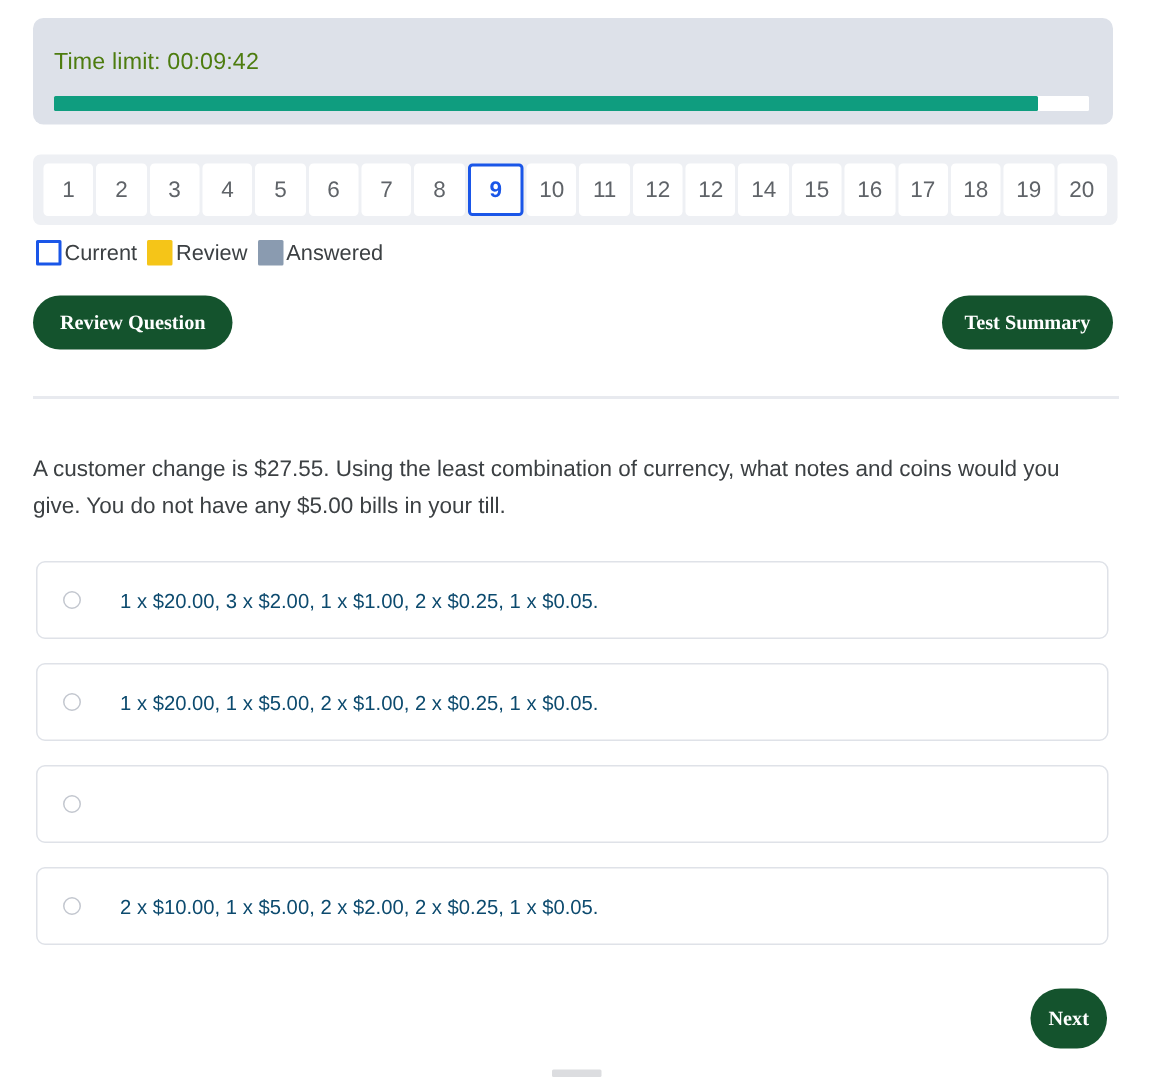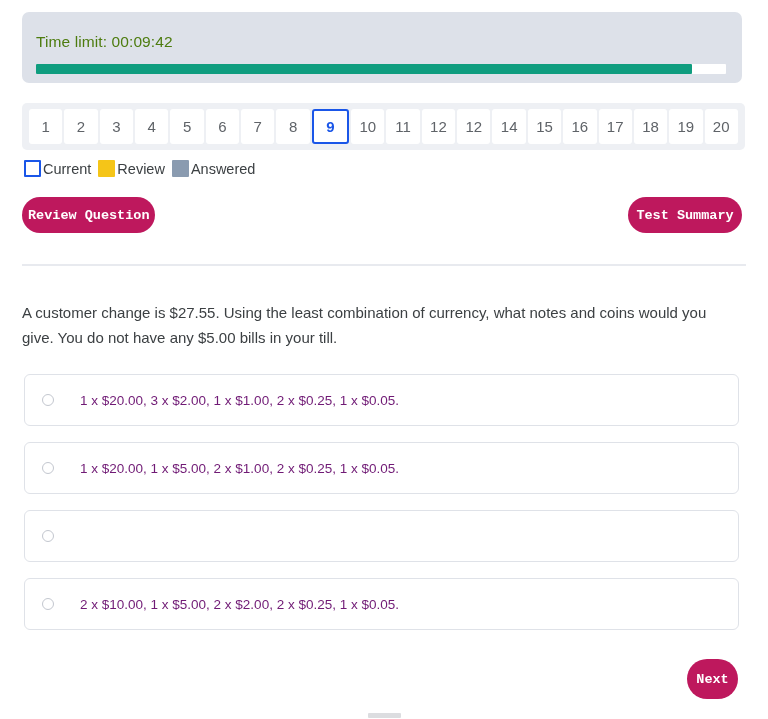--- a/index.html
+++ b/index.html
@@ -106,25 +106,25 @@
     box-sizing: border-box;
     border-radius: 1px;
     flex: 0 0 auto;
   }
   .sw-current { background: #ffffff; border: 2px solid #1a56e8; }
   .sw-review  { background: #f5c518; }
   .sw-answered{ background: #8a9bb0; }
 
   
   .btn {
-    background: #be185d;
+    background: #14532d;
     color: #ffffff;
     border: none;
     border-radius: 22px;
-    font-family: Liberation Mono, monospace;
+    font-family: Liberation Serif, serif;
     font-size: 13.5px;
     font-weight: bold;
     cursor: pointer;
     white-space: nowrap;
   }
   .btn-review {
     position: absolute;
     left: 22px;
     top: 197px;
     width: 133px;
@@ -183,21 +183,21 @@
     border: 1px solid #c3c7cf;
     border-radius: 50%;
     background: #ffffff;
     margin-left: 17px;
     flex: 0 0 auto;
     box-sizing: border-box;
   }
   .option-text {
     margin-left: 26px;
     font-size: 13.5px;
-    color: #701a75;
+    color: #0c4a6e;
   }
 
   
   .btn-next {
     position: absolute;
     left: 687px;
     top: 659px;
     width: 51px;
     height: 40px;
     border-radius: 20px;

